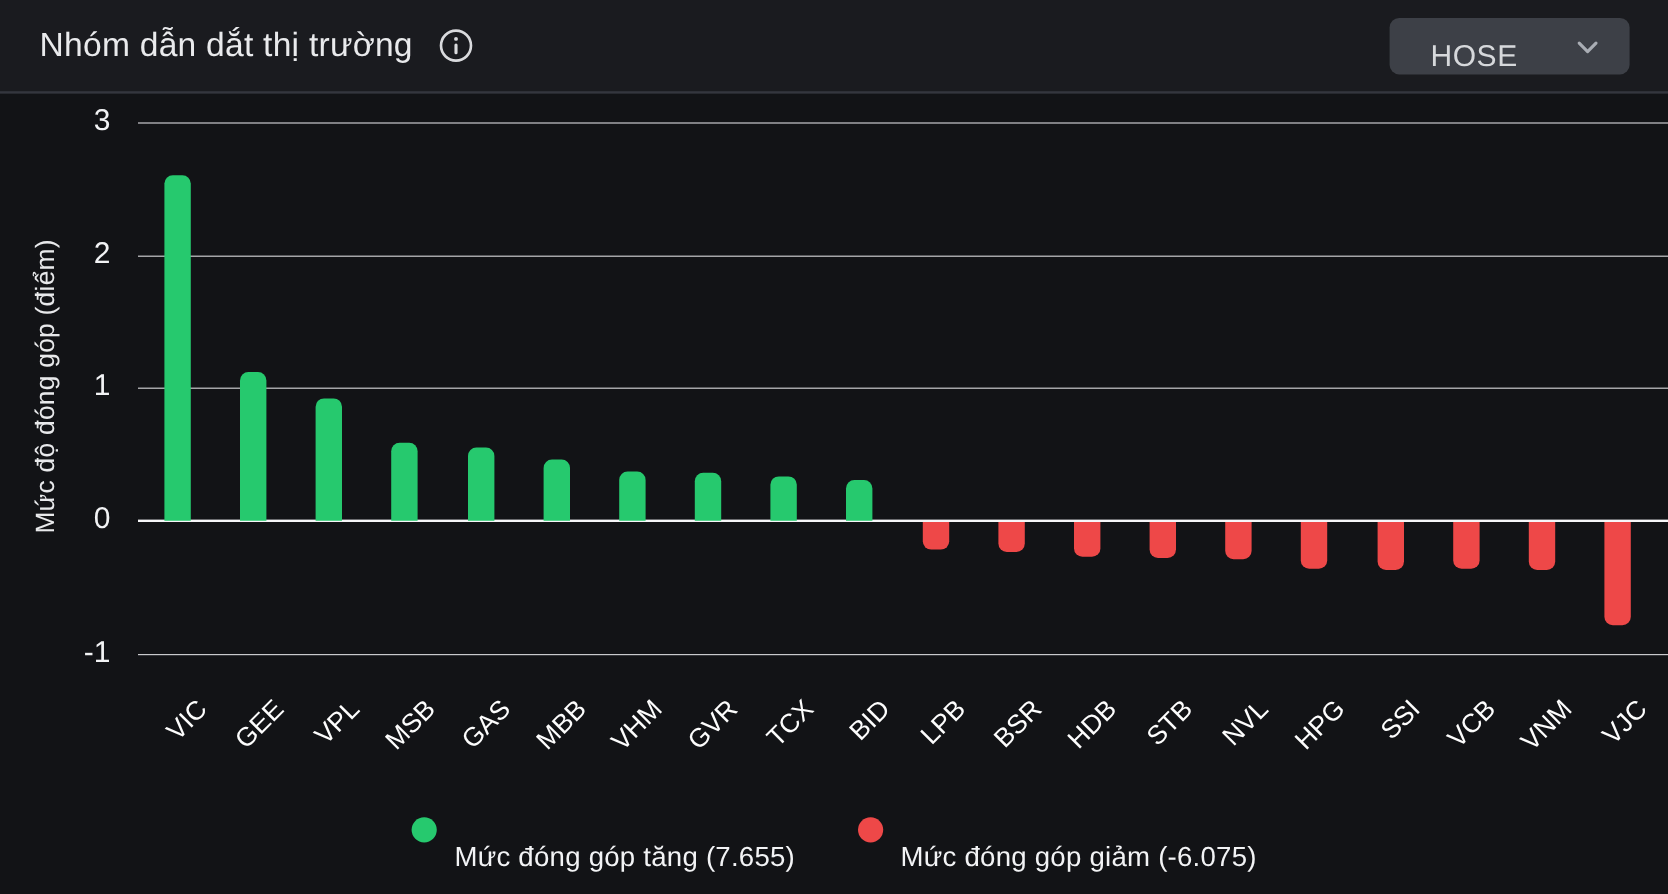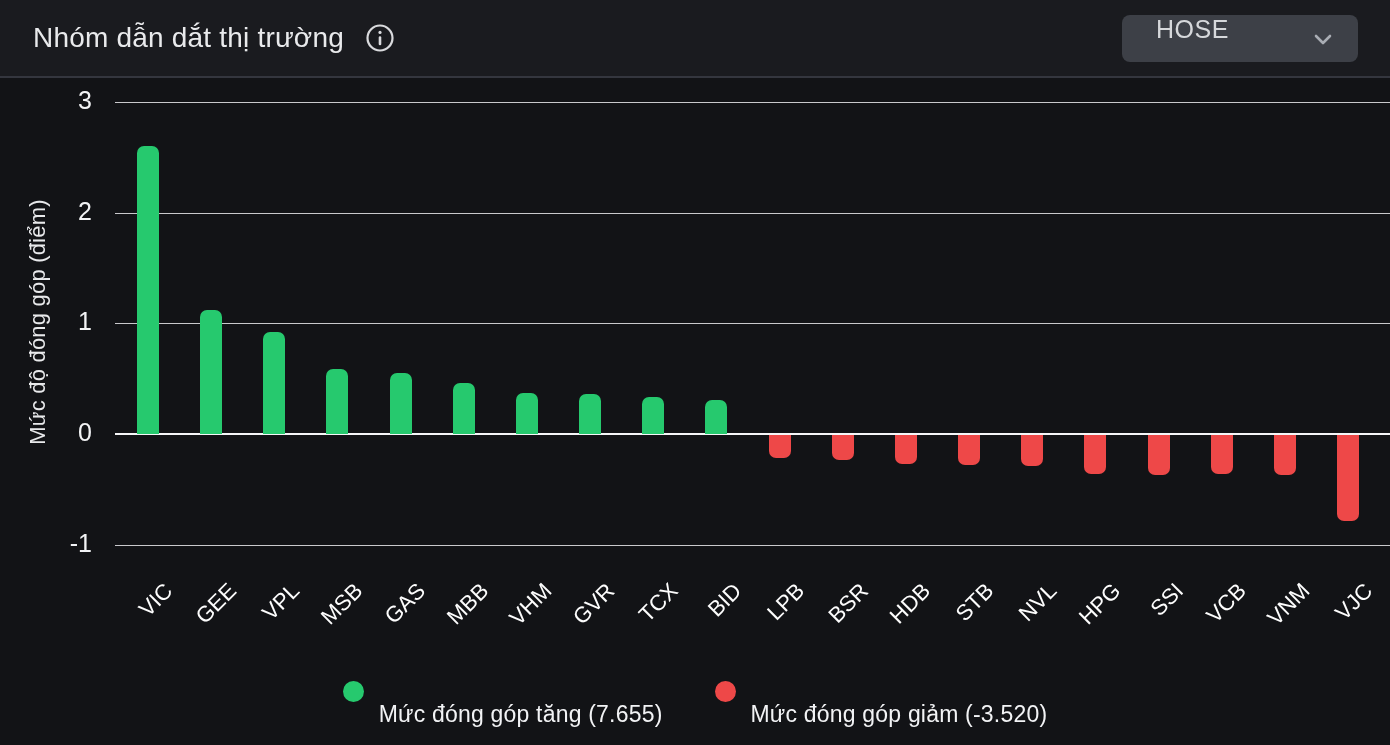--- a/index.html
+++ b/index.html
@@ -19,22 +19,22 @@
   }
   .panel-title{
     margin-left:33px;font-size:28px;font-weight:500;
     color:#e9eaec;letter-spacing:.2px;white-space:nowrap;
   }
   .info-btn{
     margin-left:21px;width:30px;height:30px;display:flex;
     align-items:center;justify-content:center;cursor:pointer;background:none;border:none;padding:0;
   }
   .dropdown{
-    position:absolute;right:32px;top:15px;width:236px;height:47px;
-    background:#3d4047;border-radius:8px;display:flex;align-items:flex-start;
+    position:absolute;right:32px;top:15px;width:200px;height:47px;
+    background:#3d4047;border-radius:8px;display:flex;align-items:flex-end;
     cursor:pointer;
   }
   .dropdown-label{
     margin-left:34px;font-size:25px;color:#d6d8db;letter-spacing:.5px;
   }
   .dropdown .chevron{position:absolute;right:24px;top:14px;}
 
   
   .grid-line{position:absolute;left:115px;width:1275px;height:1px;background:#e2e3e6;opacity:.88;}
   .grid-line.zero{height:2px;background:#f6f6f8;opacity:1;}
@@ -148,17 +148,17 @@
       <div class="xlabel" style="right: 29.998px;">VJC</div>
     </div>
 
   <div class="legend" id="legend">
       <div class="legend-item">
         <span class="legend-dot" style="background: rgb(38, 201, 110);"></span>
         <span class="legend-label">Mức đóng góp tăng (7.655)</span>
       </div>
       <div class="legend-item">
         <span class="legend-dot" style="background: rgb(238, 72, 72);"></span>
-        <span class="legend-label">Mức đóng góp giảm (-3.520)</span>
+        <span class="legend-label">Mức đóng góp giảm (-6.075)</span>
       </div>
     </div>
 
 </div>
 
 </body></html>

